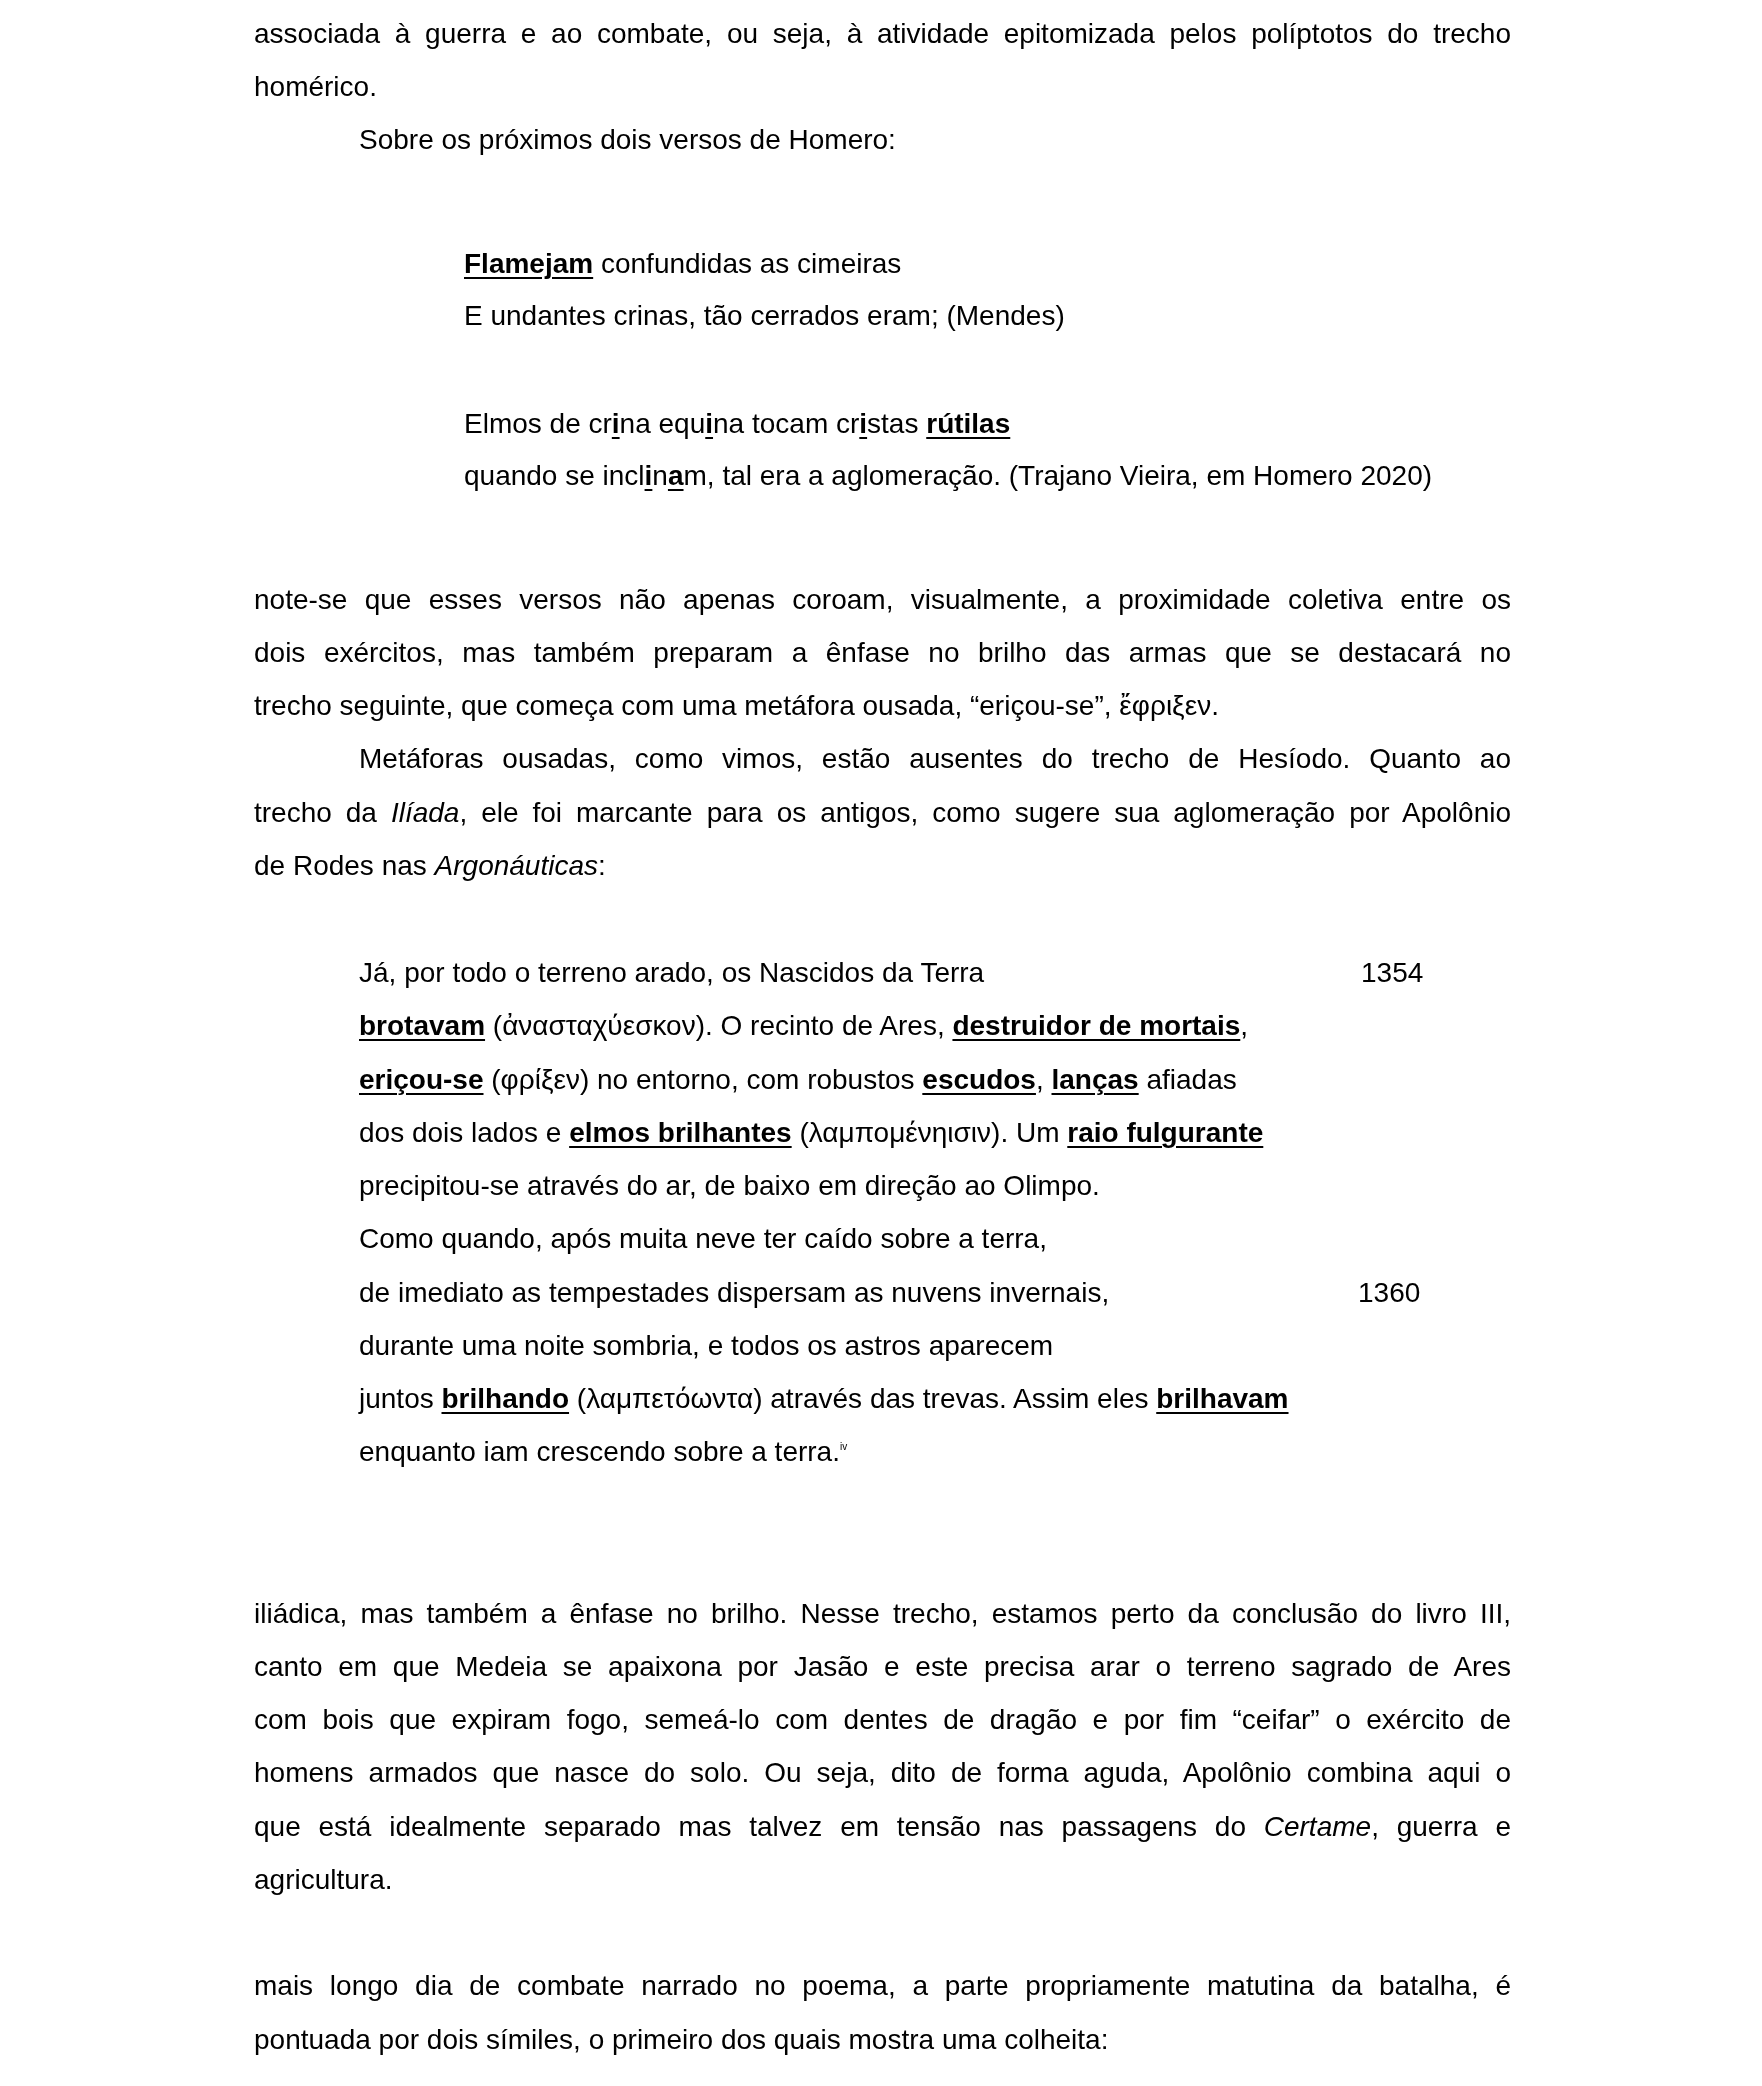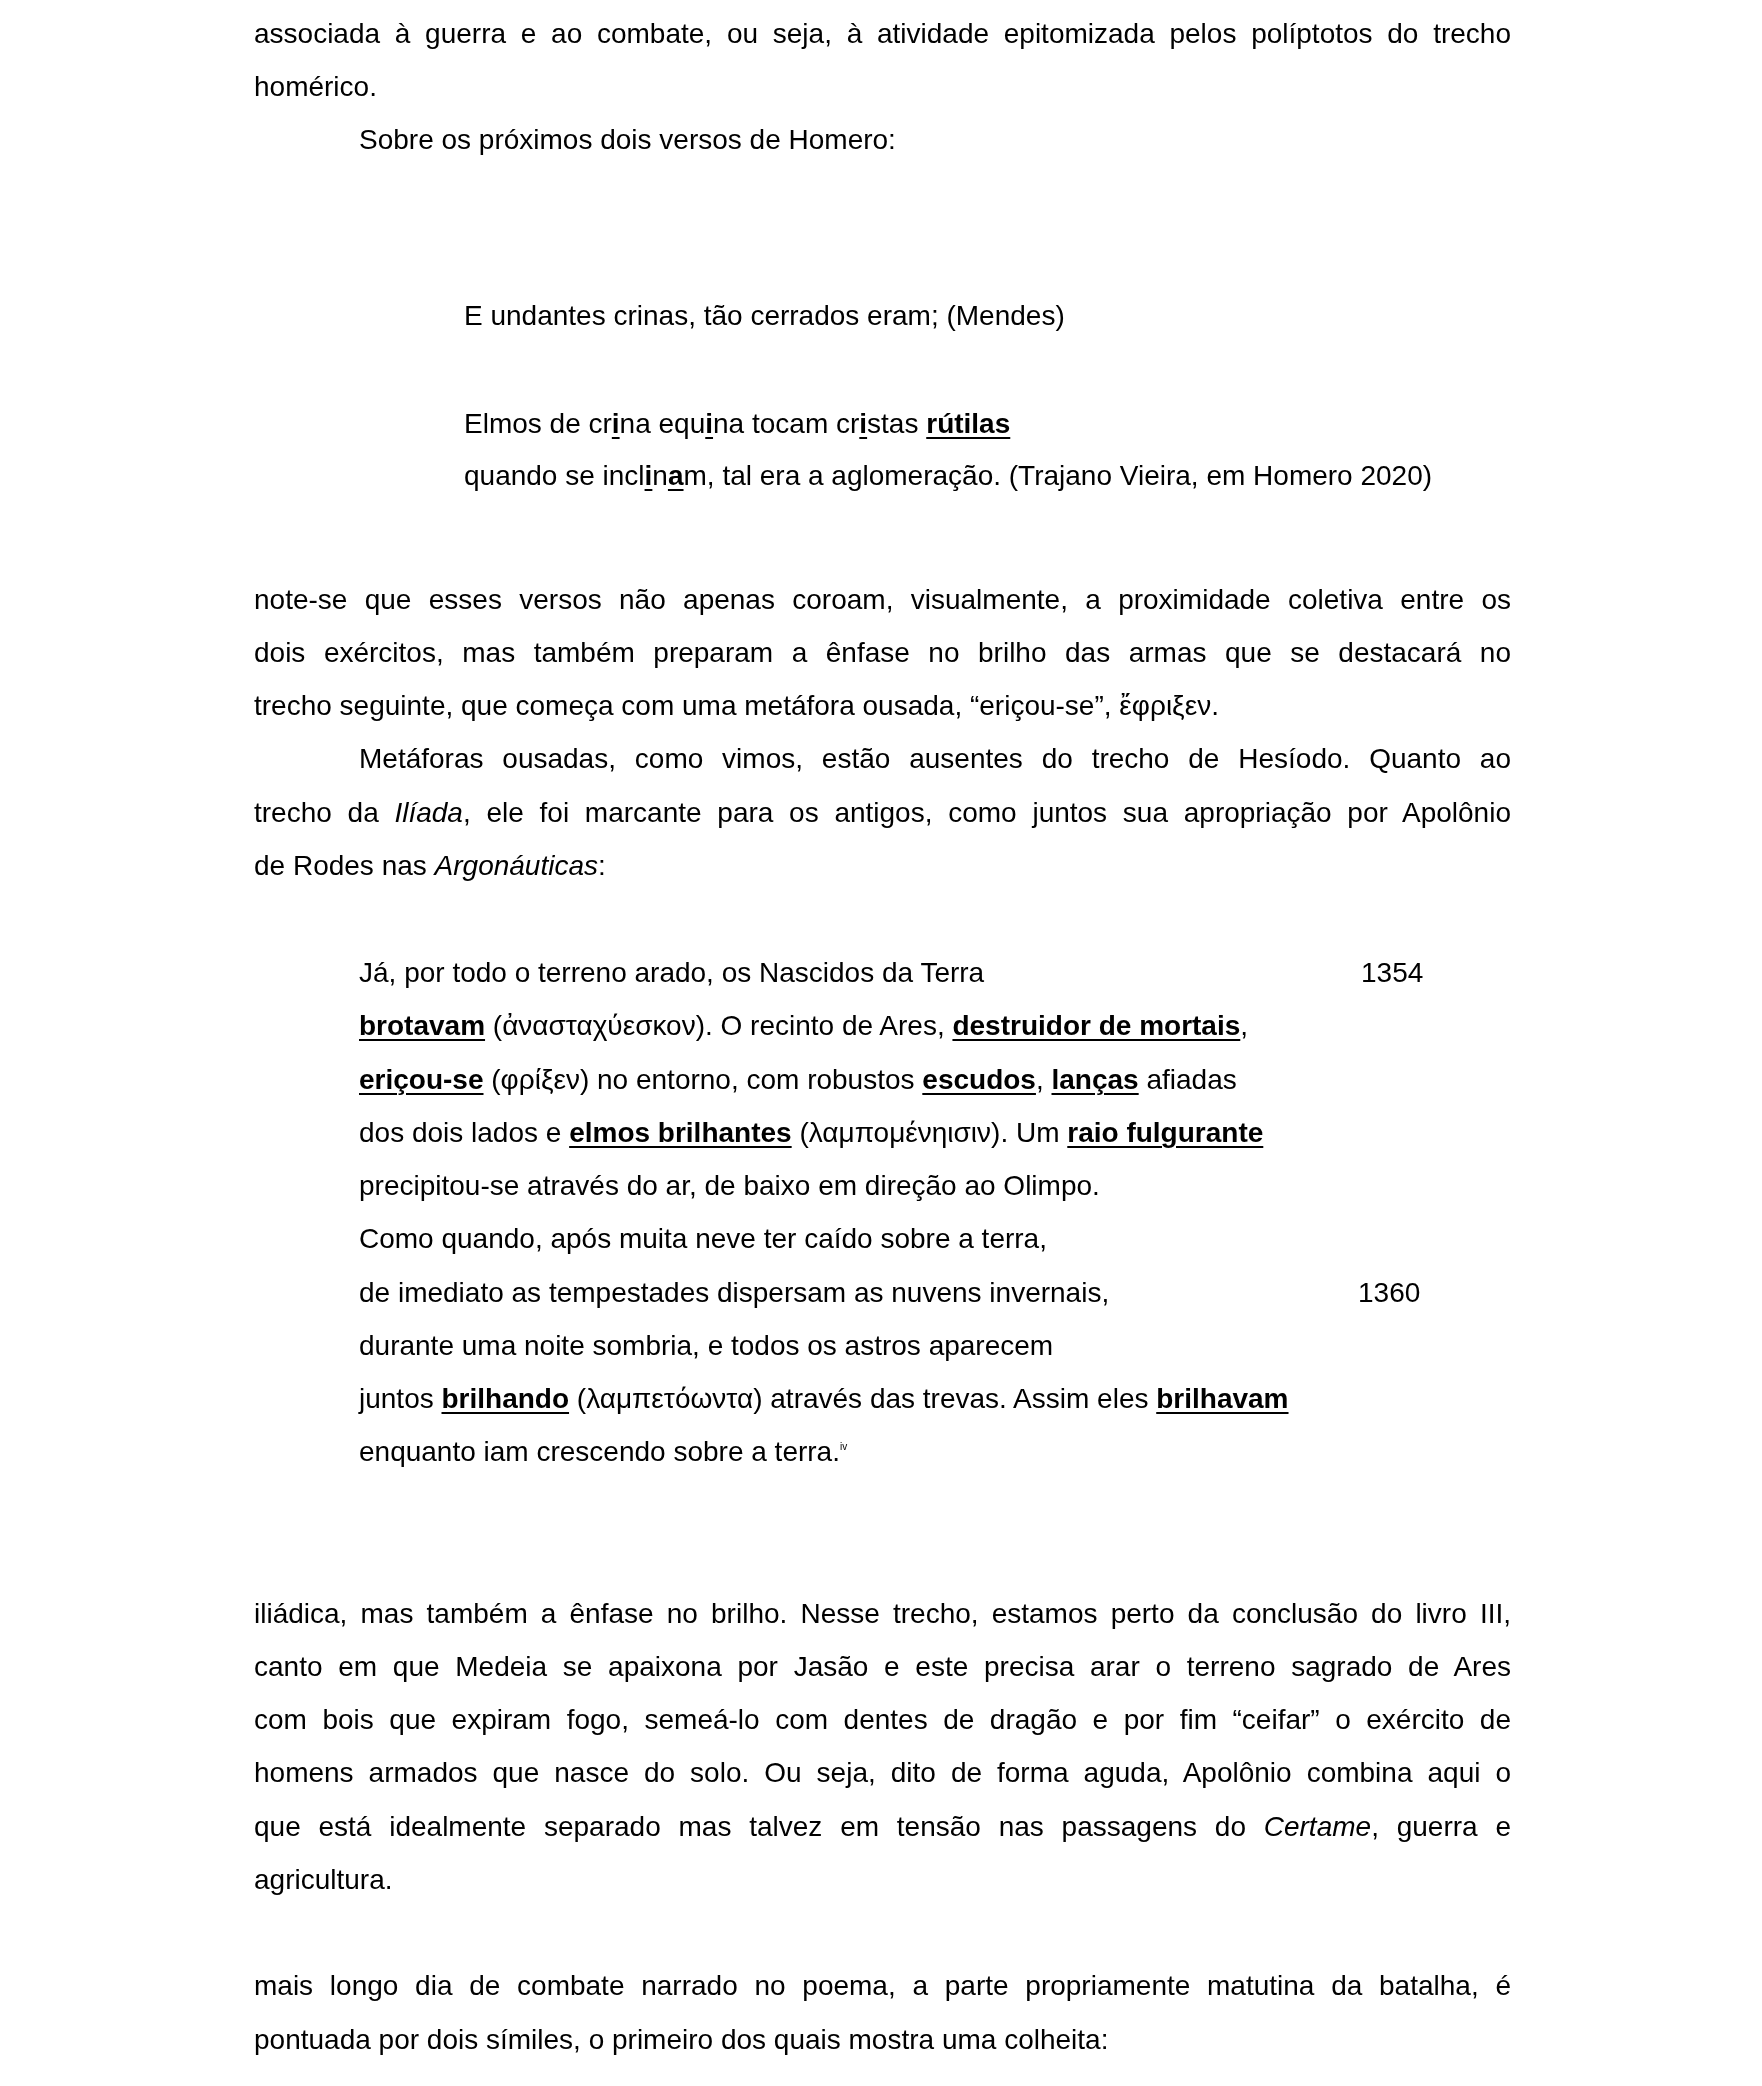--- a/index.html
+++ b/index.html
@@ -32,35 +32,38 @@
 </head>
 <body>
 
 <div class="page">
 
   <div class="line just" style="top:15.6px">associada à guerra e ao combate, ou seja, à atividade epitomizada pelos políptotos do trecho</div>
   <div class="line left" style="top:69px; left:254px">homérico.</div>
 
   <div class="line left" style="top:122px; left:359px">Sobre os próximos dois versos de Homero:</div>
 
+  <div class="line left" style="top:246px; left:464px">
+    <span class="b u">Flamejam</span><span> confundidas as cimeiras</span>
+  </div>
   <div class="line left" style="top:298px; left:464px">E undantes crinas, tão cerrados eram; (Mendes)</div>
 
   <div class="line left" style="top:406px; left:464px">
     <span>Elmos de cr</span><span class="b u">i</span><span>na equ</span><span class="b u">i</span><span>na tocam cr</span><span class="b u">i</span><span>stas </span><span class="b u">rútilas</span>
   </div>
   <div class="line left" style="top:458px; left:464px">
     <span>quando se incl</span><span class="b u">i</span><span>n</span><span class="b u">a</span><span>m, tal era a aglomeração. (Trajano Vieira, em Homero 2020)</span>
   </div>
 
   <div class="line just" style="top:582px">note-se que esses versos não apenas coroam, visualmente, a proximidade coletiva entre os</div>
   <div class="line just" style="top:635px">dois exércitos, mas também preparam a ênfase no brilho das armas que se destacará no</div>
   <div class="line left" style="top:688px; left:254px">trecho seguinte, que começa com uma metáfora ousada, “eriçou-se”, ἔφριξεν.</div>
 
   <div class="line just" style="top:741px; left:359px; width:1152px">Metáforas ousadas, como vimos, estão ausentes do trecho de Hesíodo. Quanto ao</div>
-  <div class="line just" style="top:795px"><span>trecho da </span><span class="i">Ilíada</span><span>, ele foi marcante para os antigos, como juntos sua apropriação por Apolônio</span></div>
+  <div class="line just" style="top:795px"><span>trecho da </span><span class="i">Ilíada</span><span>, ele foi marcante para os antigos, como sugere sua aglomeração por Apolônio</span></div>
   <div class="line left" style="top:848px; left:254px"><span>de Rodes nas </span><span class="i">Argonáuticas</span><span>:</span></div>
 
   <div class="line left" style="top:955px; left:359px">Já, por todo o terreno arado, os Nascidos da Terra</div>
   <div class="line num" style="top:955px; left:1361px">1354</div>
 
   <div class="line left" style="top:1008px; left:359px"><span class="b u">brotavam</span><span> (ἀνασταχύεσκον). O recinto de Ares, </span><span class="b u">destruidor de mortais</span><span>,</span></div>
 
   <div class="line left" style="top:1062px; left:359px"><span class="b u">eriçou-se</span><span> (φρίξεν) no entorno, com robustos </span><span class="b u">escudos</span><span>, </span><span class="b u">lanças</span><span> afiadas</span></div>
 
   <div class="line left" style="top:1115px; left:359px"><span>dos dois lados e </span><span class="b u">elmos brilhantes</span><span> (λαμπομένηισιν). Um </span><span class="b u">raio fulgurante</span></div>

